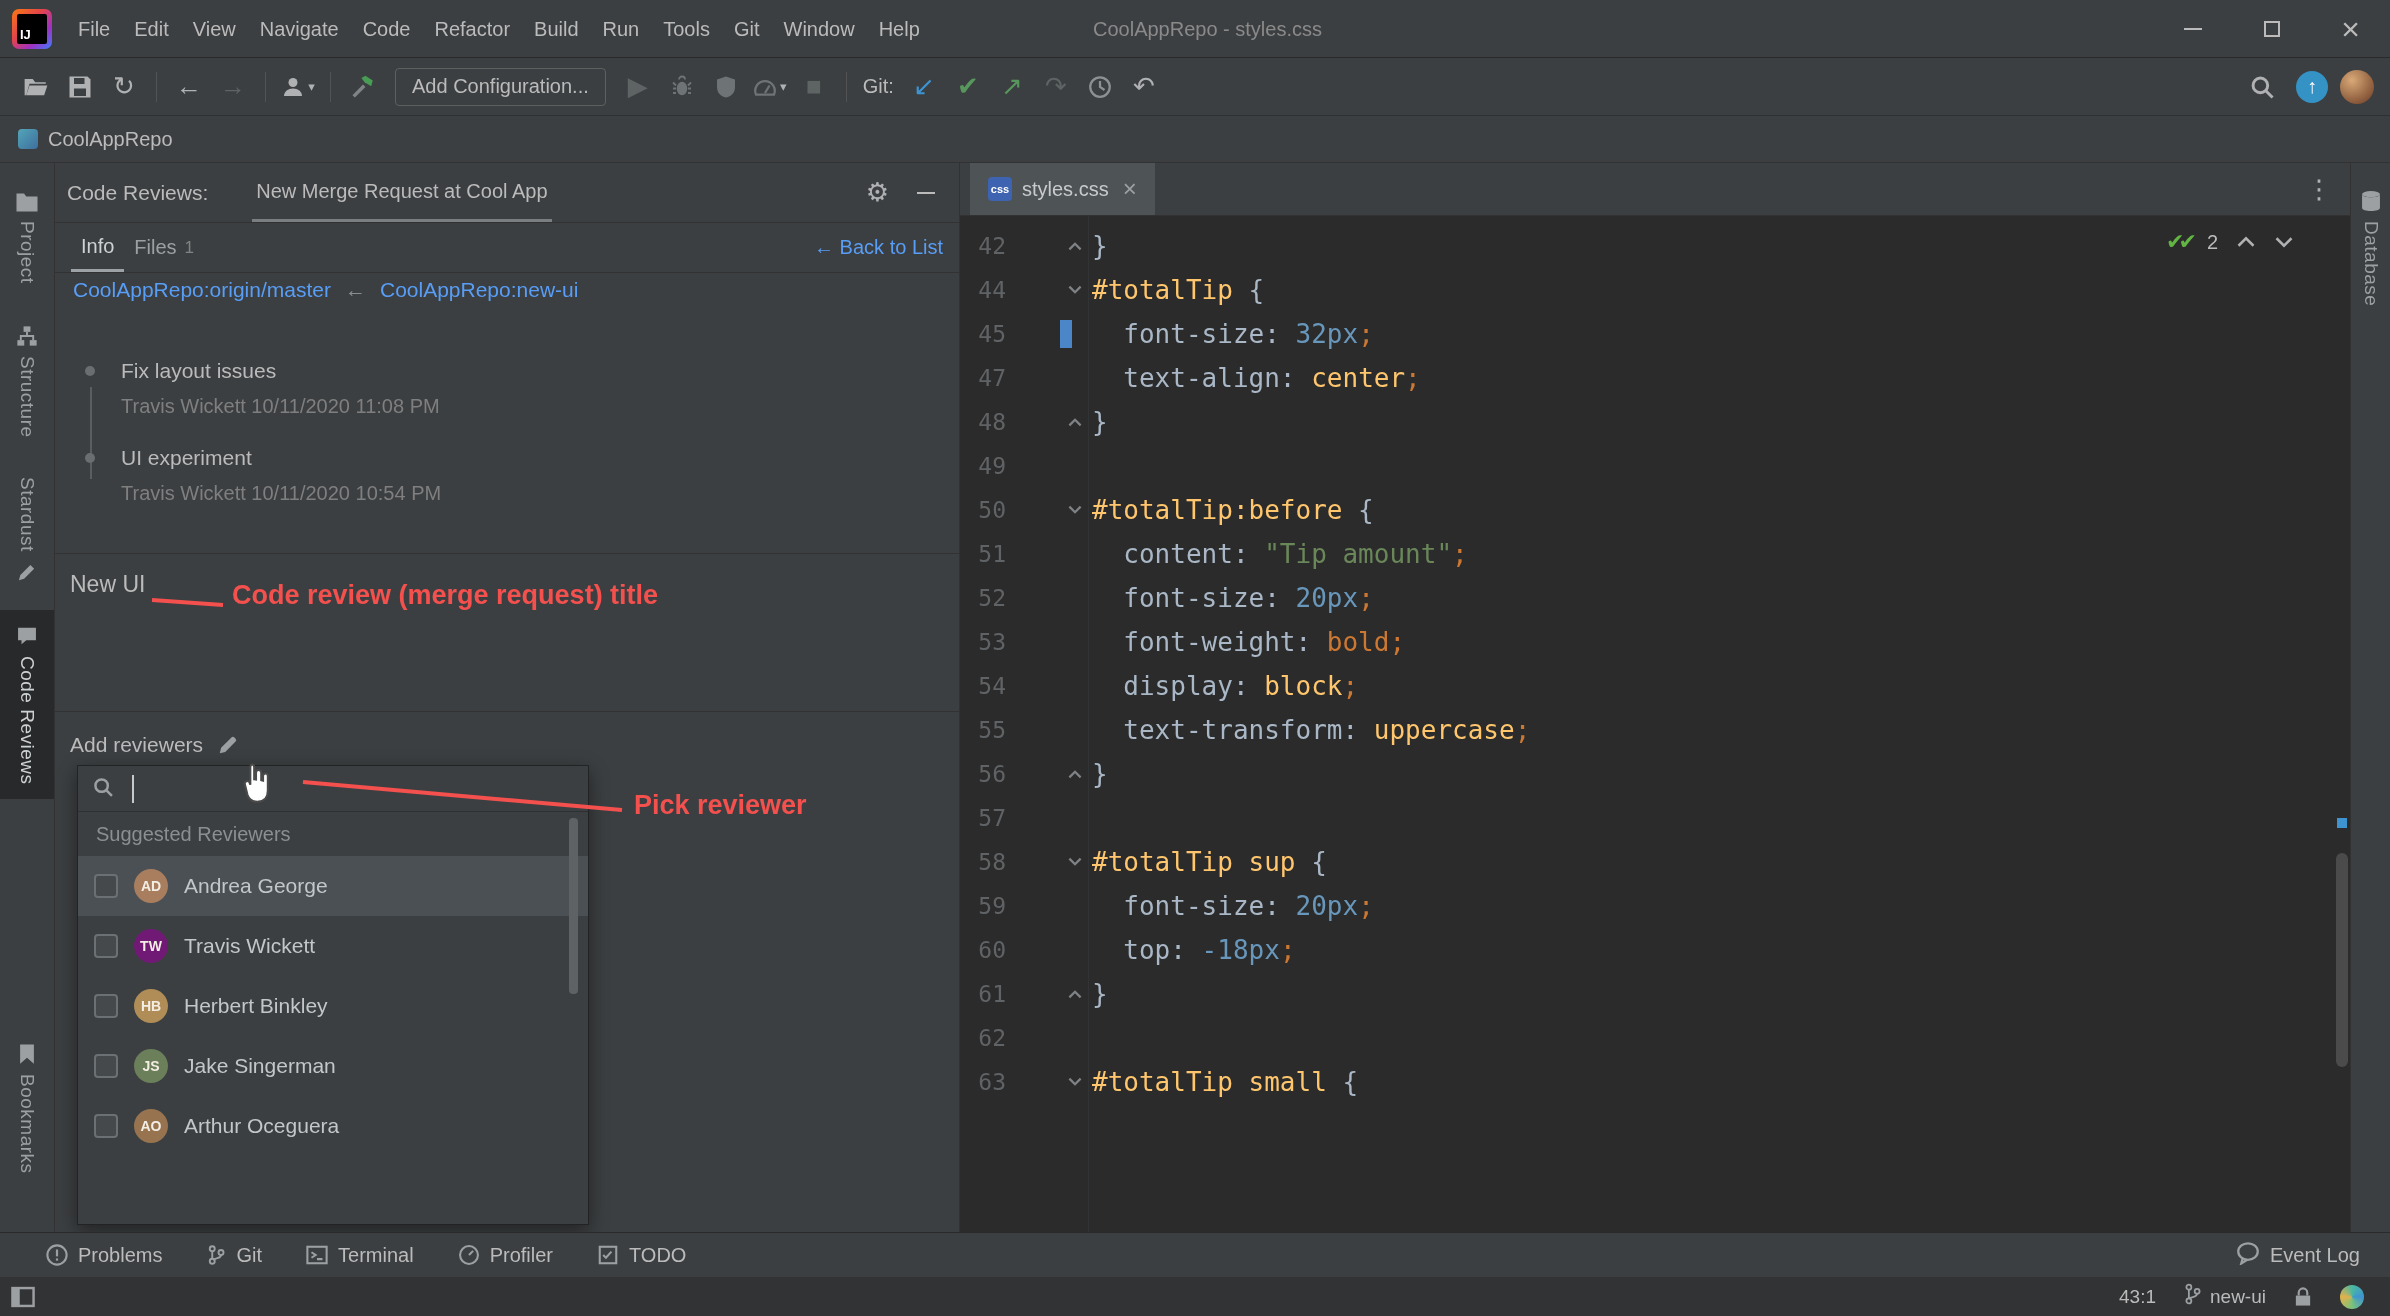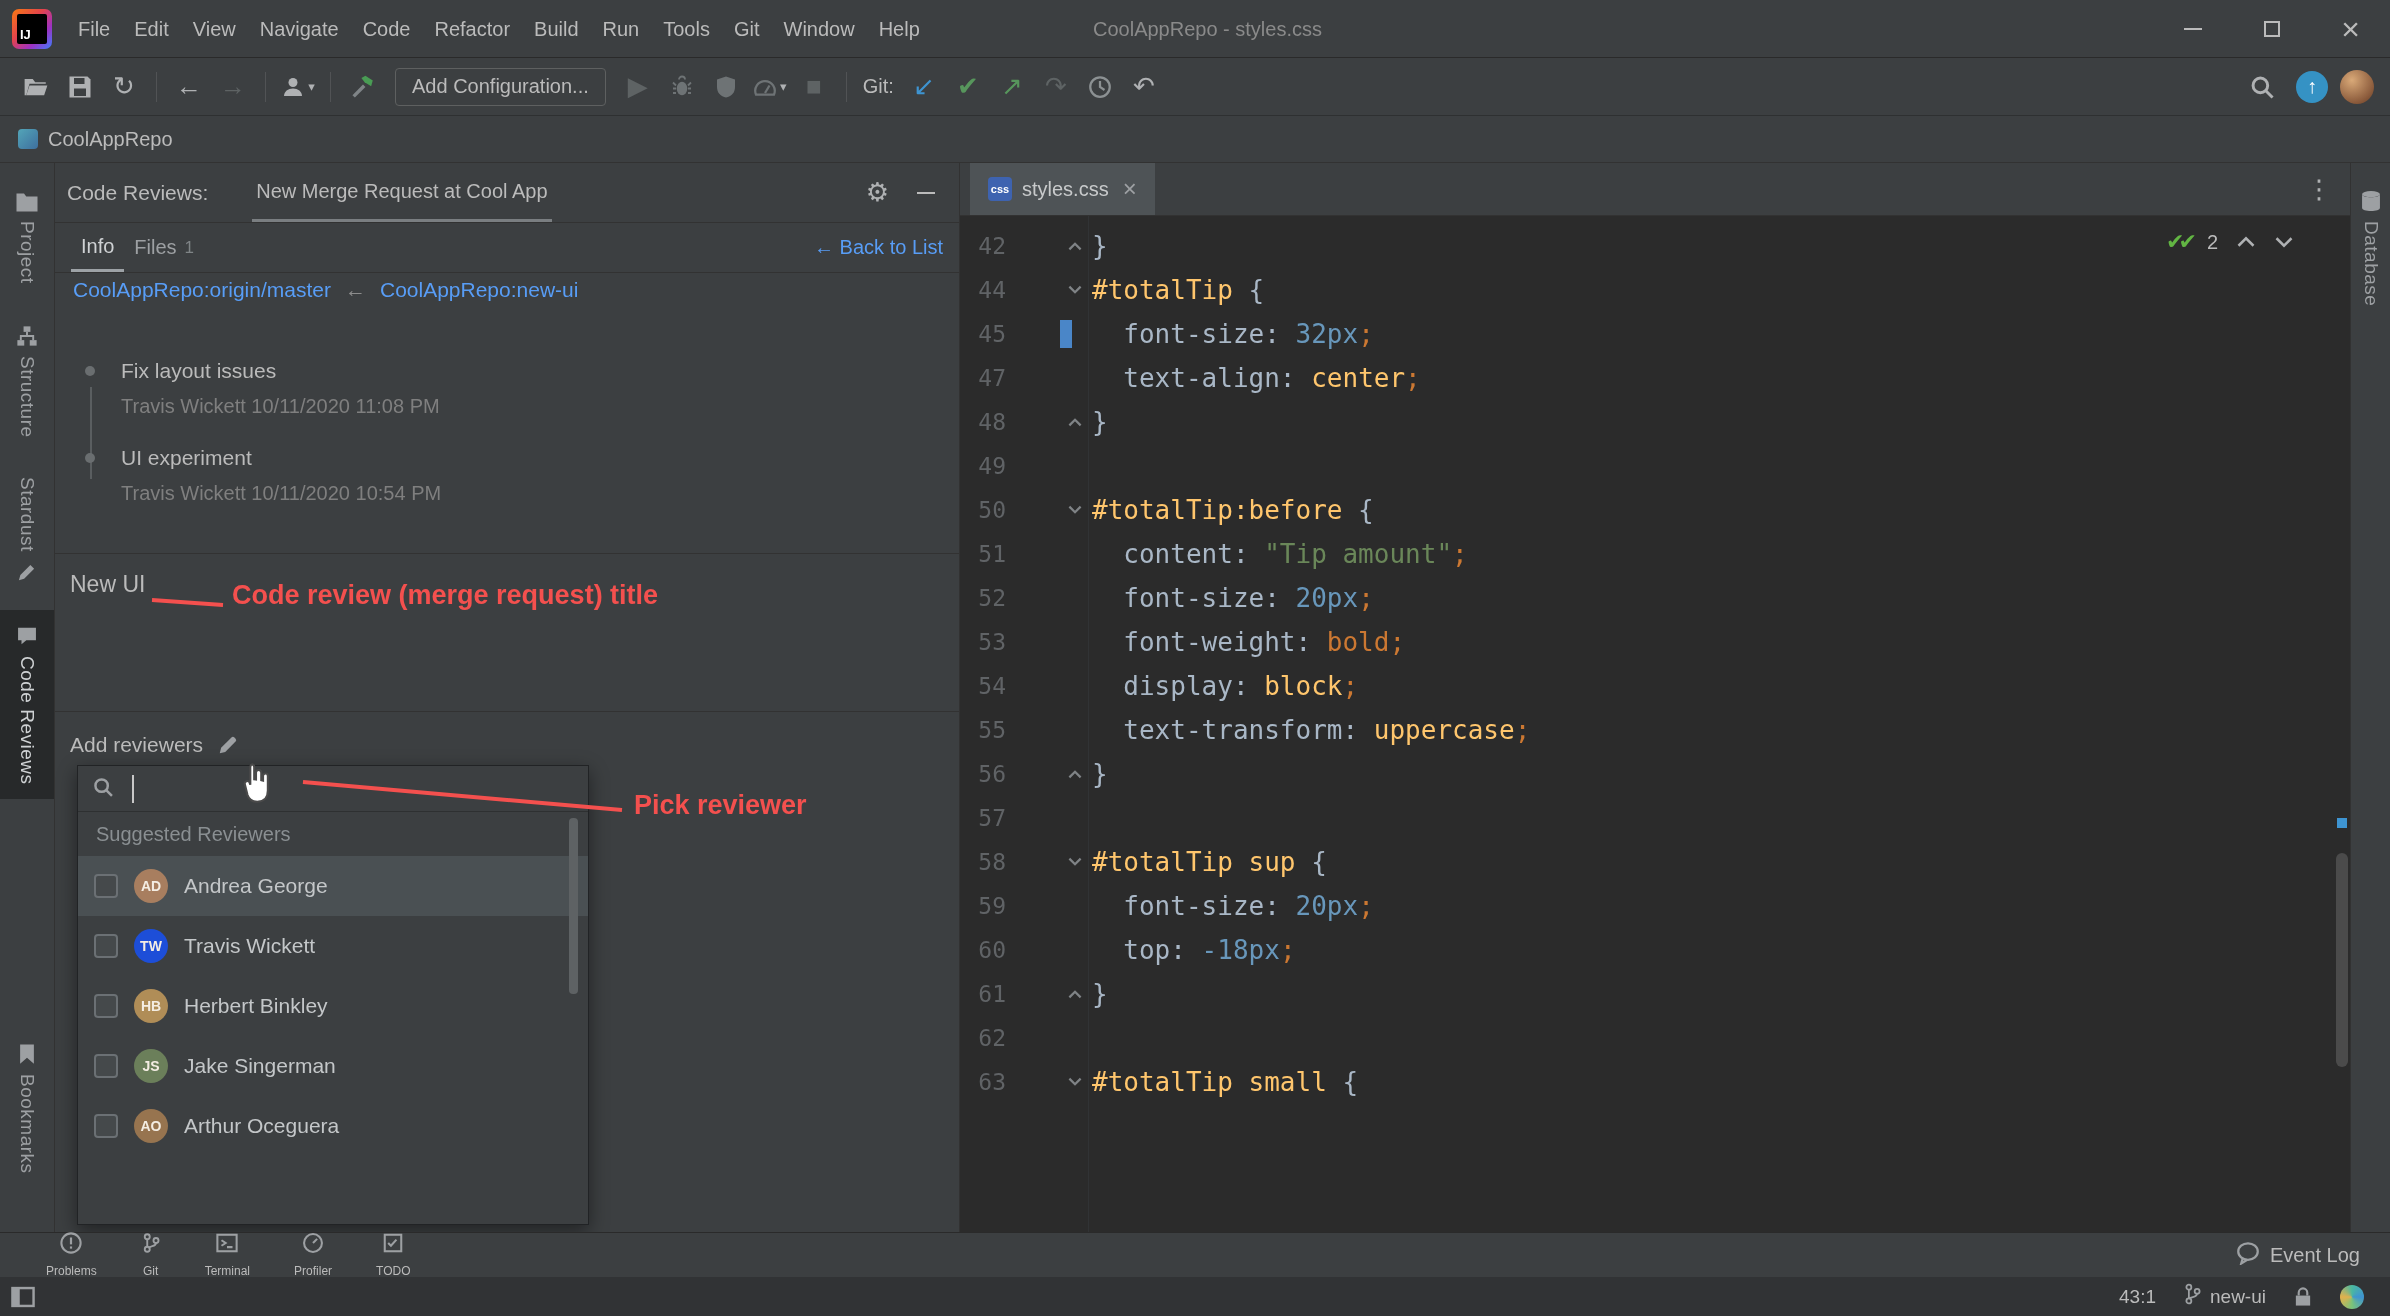--- a/index.html
+++ b/index.html
@@ -106,21 +106,21 @@
   .change-bar{position:absolute;left:100px;top:8px;width:12px;height:28px;background:#4A86C8;}
   .code-text{margin-left:4px;}
   .t-sel{color:#FFC66D;} .t-punc{color:#A9B7C6;} .t-prop{color:#A9B7C6;} .t-num{color:#6897BB;}
   .t-kw{color:#FFC66D;} .t-kw2{color:#CC7832;} .t-str{color:#6A8759;} .t-semi{color:#CC7832;}
   .escroll{position:absolute;right:0;top:53px;width:16px;bottom:0;}
   .emark{position:absolute;right:3px;top:602px;width:10px;height:10px;background:#3E94D1;}
   .ethumb{position:absolute;right:2px;top:637px;width:12px;height:214px;background:rgba(170,170,170,0.25);border-radius:6px;}
 
   
   .statusbar{position:absolute;left:0;top:1232px;width:100%;height:45px;background:#3C3F41;border-top:1px solid #2A2A2A;display:flex;align-items:center;padding:0 30px 0 46px;z-index:10;}
-  .sb-item{display:flex;align-items:center;gap:10px;font-size:12px;color:#BBBBBB;margin-right:44px;flex-direction:column;}
+  .sb-item{display:flex;align-items:center;gap:10px;font-size:20px;color:#BBBBBB;margin-right:44px;}
   .sb-right{margin-left:auto;display:flex;align-items:center;gap:10px;font-size:20px;color:#BBBBBB;}
   .bottombar{position:absolute;left:0;top:1277px;width:100%;height:39px;background:#313335;display:flex;align-items:center;padding:0 26px 0 10px;z-index:10;}
   .bb-right{margin-left:auto;display:flex;align-items:center;gap:28px;font-size:19px;color:#BBBBBB;}
   .bb-item{display:flex;align-items:center;gap:8px;}
   .globe{width:24px;height:24px;border-radius:50%;background:conic-gradient(#4AB8A0,#3E94D1,#7AC37A,#E2B14C,#4AB8A0);}
 
   
   .overlay{position:absolute;left:0;top:0;z-index:55;pointer-events:none;}
   .note{position:absolute;z-index:56;color:#F4504E;font-weight:bold;font-size:27px;}
   .n1{left:232px;top:580px;}
@@ -373,21 +373,21 @@
     </div>
     <div class="popup-label">Suggested Reviewers</div>
     <div class="rev-list">
         <div class="rev-row hl">
           <span class="cb"></span>
           <span class="avatar" style="background: rgb(168, 126, 95);">AD</span>
           <span class="rev-name">Andrea George</span>
         </div>
         <div class="rev-row">
           <span class="cb"></span>
-          <span class="avatar" style="background: #1d4ed8;">TW</span>
+          <span class="avatar" style="background: #701a75;">TW</span>
           <span class="rev-name">Travis Wickett</span>
         </div>
         <div class="rev-row">
           <span class="cb"></span>
           <span class="avatar" style="background: rgb(176, 141, 87);">HB</span>
           <span class="rev-name">Herbert Binkley</span>
         </div>
         <div class="rev-row">
           <span class="cb"></span>
           <span class="avatar" style="background: rgb(107, 127, 90);">JS</span>

